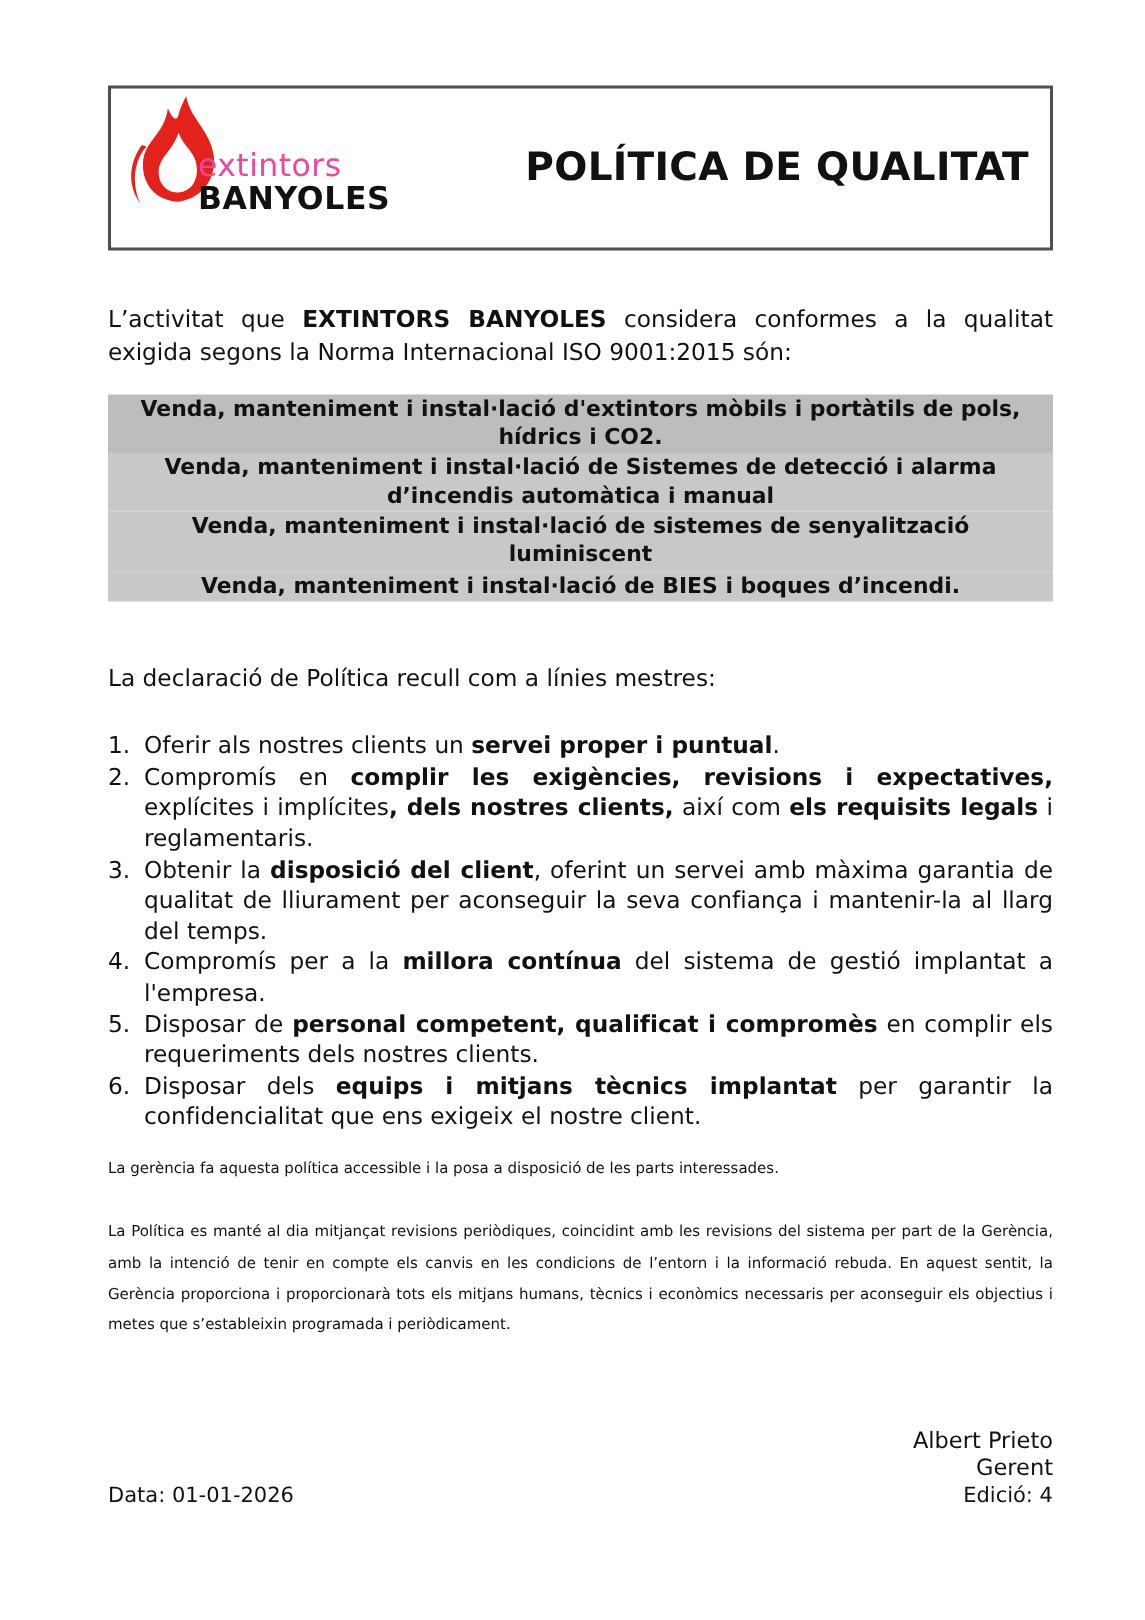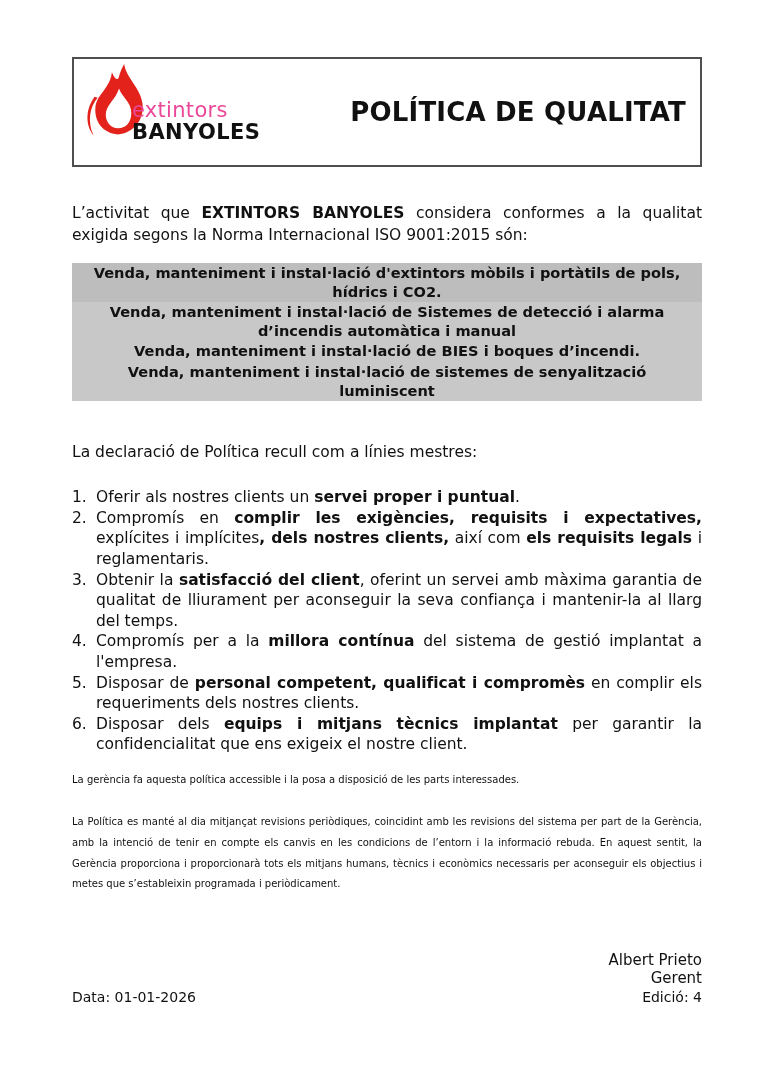--- a/index.html
+++ b/index.html
@@ -100,38 +100,38 @@
       </span>
     </div>
     <div class="doc-title">POLÍTICA DE QUALITAT</div>
   </div>
 
   <p class="intro"><span>L’activitat que </span><span class="b">EXTINTORS BANYOLES</span><span> considera conformes a la qualitat exigida segons la Norma Internacional ISO 9001:2015 són:</span></p>
 
   <div class="services">
     <div class="service-line first">Venda, manteniment i instal·lació d'extintors mòbils i portàtils de pols, hídrics i CO2.</div>
     <div class="service-line">Venda, manteniment i instal·lació de Sistemes de detecció i alarma d’incendis automàtica i manual</div>
+    <div class="service-line">Venda, manteniment i instal·lació de sistemes de senyalització luminiscent</div>
     <div class="service-line">Venda, manteniment i instal·lació de BIES i boques d’incendi.</div>
-    <div class="service-line">Venda, manteniment i instal·lació de sistemes de senyalització luminiscent</div>
   </div>
 
   <p class="declaration">La declaració de Política recull com a línies mestres:</p>
 
   <div class="policy-list">
     <div class="policy-item">
       <span class="num">1.</span>
       <span class="txt"><span>Oferir als nostres clients un </span><span class="b">servei proper i puntual</span><span>.</span></span>
     </div>
     <div class="policy-item">
       <span class="num">2.</span>
-      <span class="txt"><span>Compromís en </span><span class="b">complir les exigències, requisits i expectatives,</span><span> explícites i implícites</span><span class="b">, dels nostres clients,</span><span> així com </span><span class="b">els requisits legals</span><span> i reglamentaris.</span></span>
+      <span class="txt"><span>Compromís en </span><span class="b">complir les exigències, revisions i expectatives,</span><span> explícites i implícites</span><span class="b">, dels nostres clients,</span><span> així com </span><span class="b">els requisits legals</span><span> i reglamentaris.</span></span>
     </div>
     <div class="policy-item">
       <span class="num">3.</span>
-      <span class="txt"><span>Obtenir la </span><span class="b">satisfacció del client</span><span>, oferint un servei amb  màxima garantia de qualitat de lliurament per aconseguir la seva confiança i mantenir-la al llarg del temps.</span></span>
+      <span class="txt"><span>Obtenir la </span><span class="b">disposició del client</span><span>, oferint un servei amb  màxima garantia de qualitat de lliurament per aconseguir la seva confiança i mantenir-la al llarg del temps.</span></span>
     </div>
     <div class="policy-item">
       <span class="num">4.</span>
       <span class="txt"><span>Compromís per a la </span><span class="b">millora contínua</span><span> del sistema de gestió implantat a l'empresa.</span></span>
     </div>
     <div class="policy-item">
       <span class="num">5.</span>
       <span class="txt"><span>Disposar de </span><span class="b">personal competent, qualificat i compromès</span><span> en complir els requeriments dels nostres clients.</span></span>
     </div>
     <div class="policy-item">

